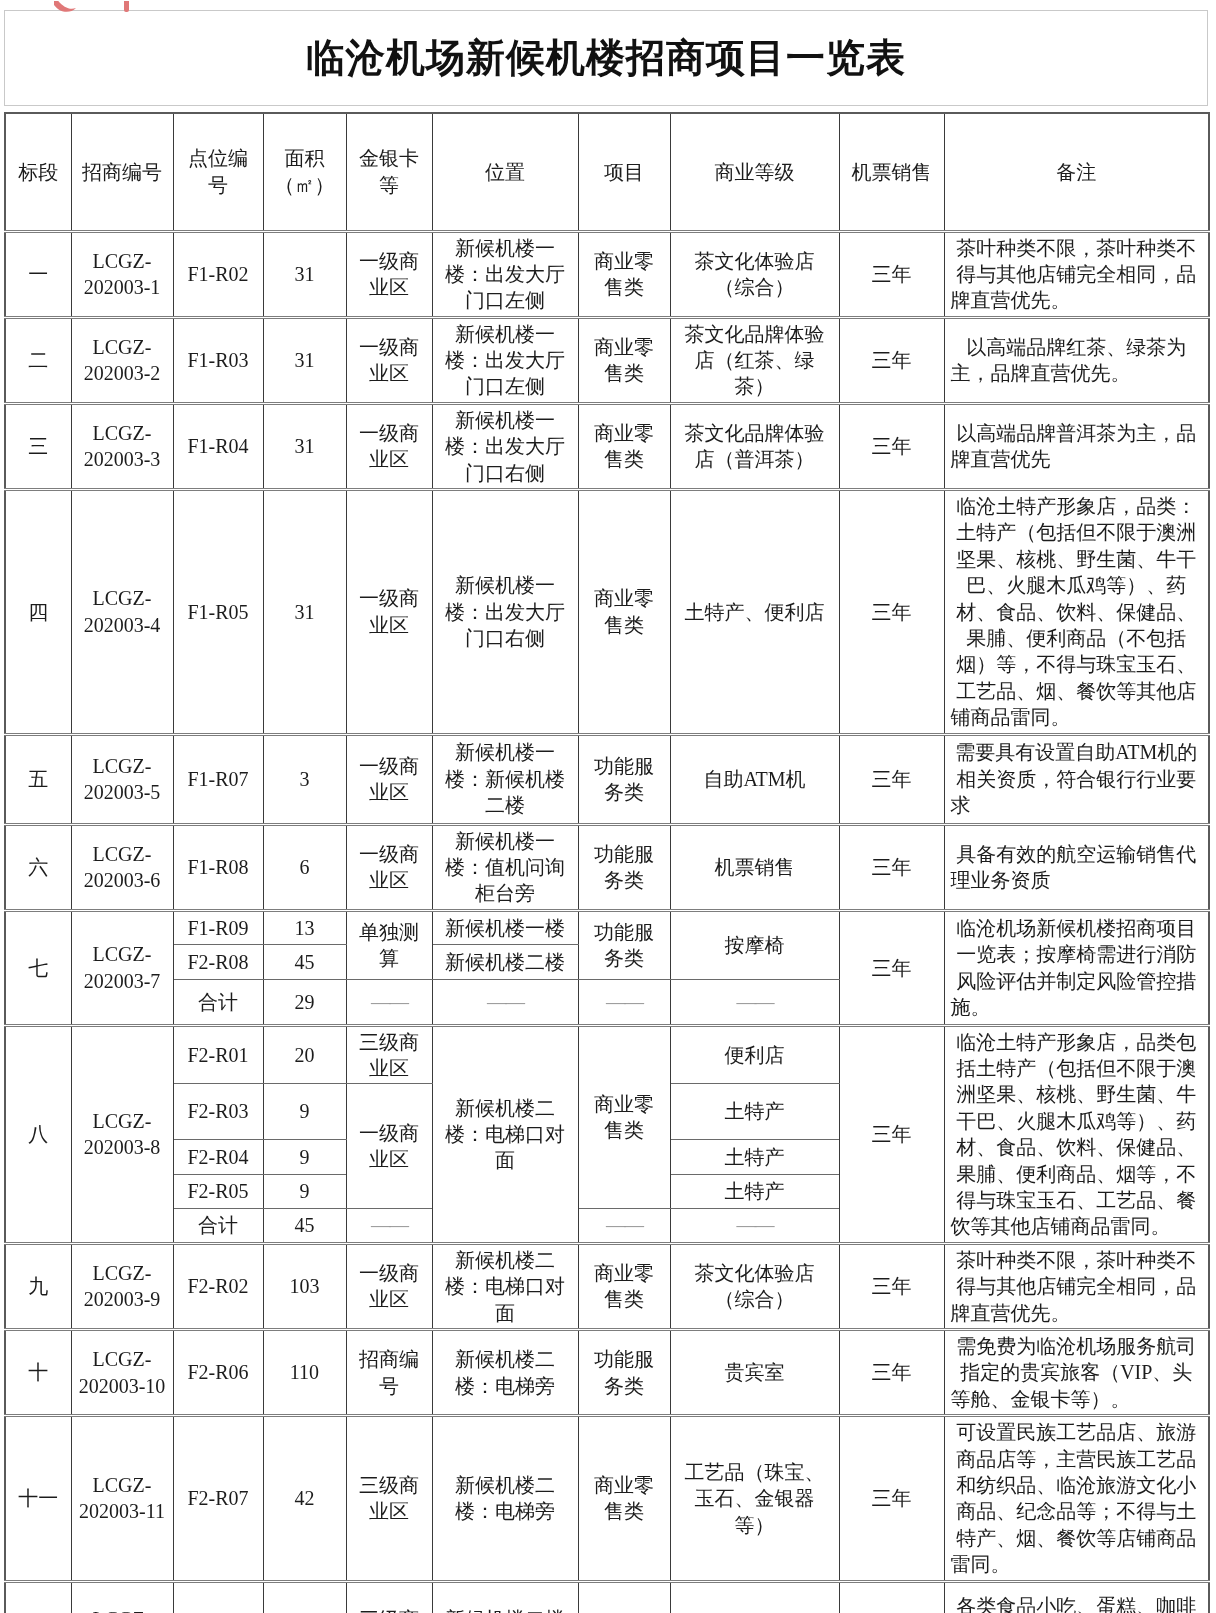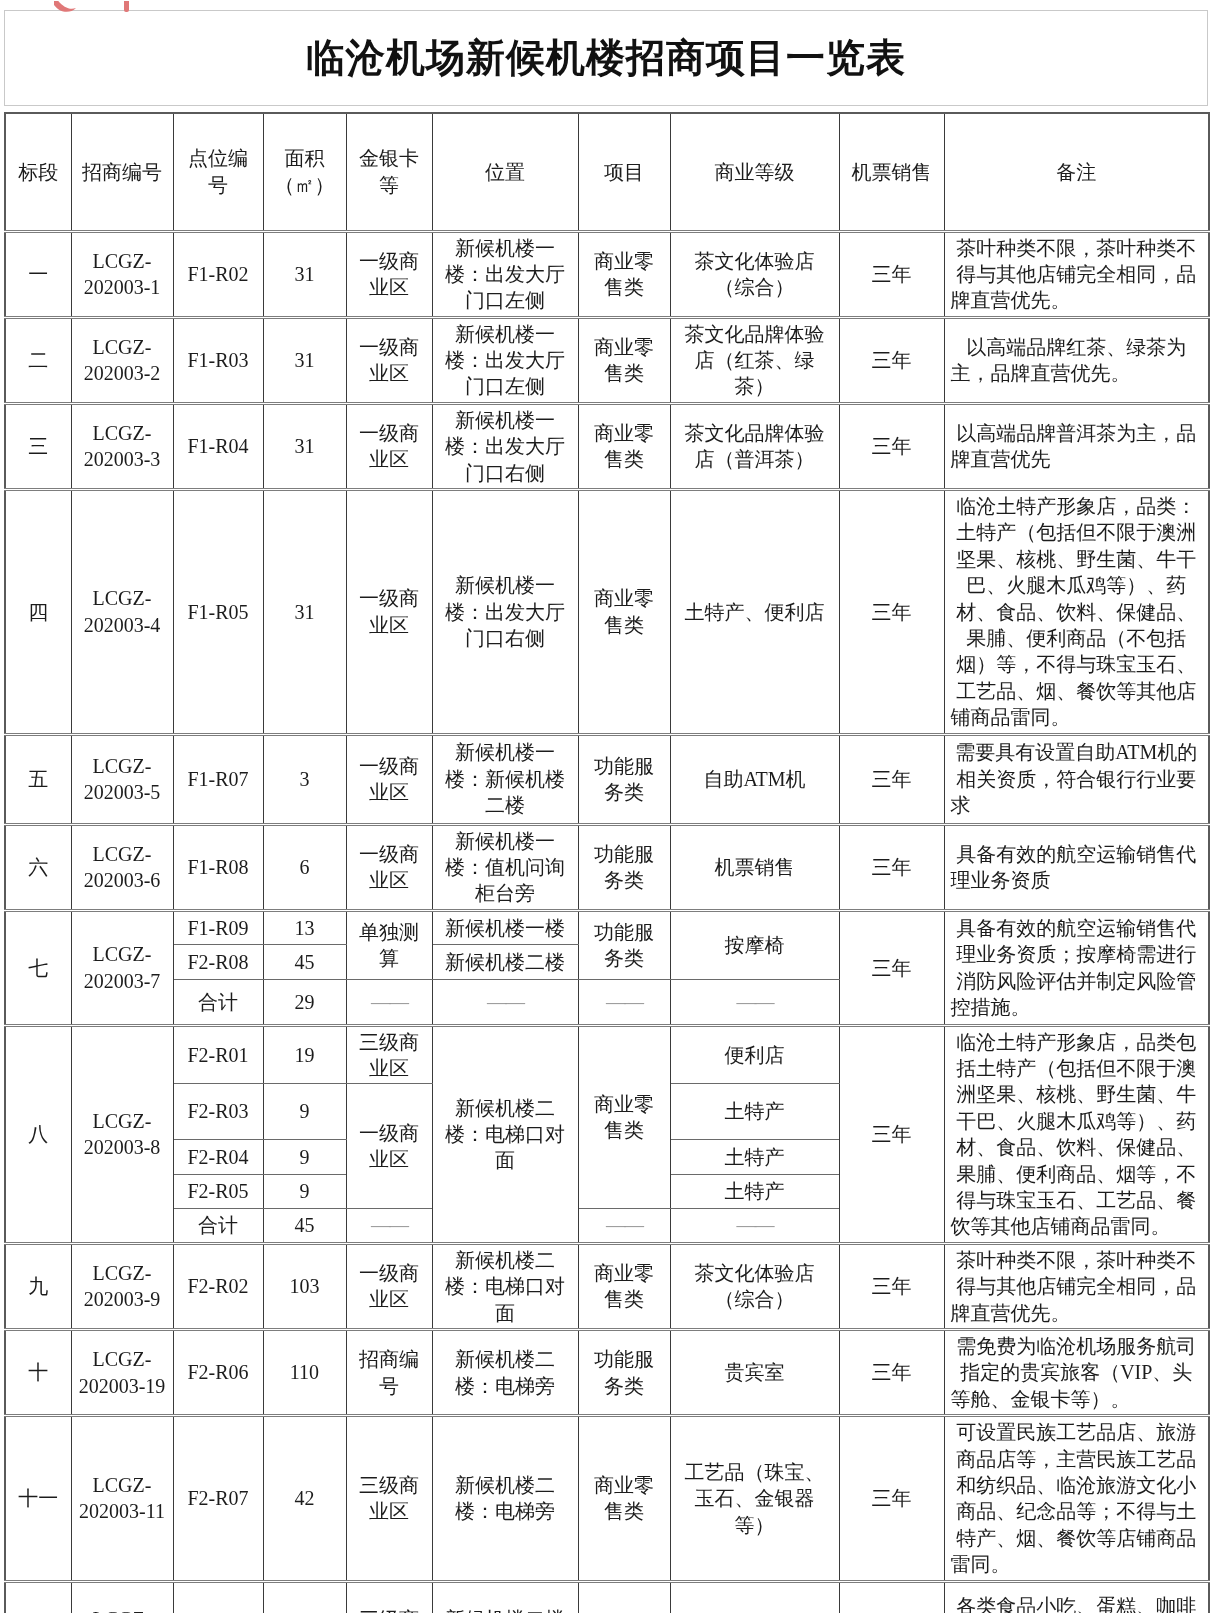--- a/index.html
+++ b/index.html
@@ -198,41 +198,41 @@
     <tr class="block rh-34">
       <td rowspan="3">七</td>
       <td rowspan="3">LCGZ-202003-7</td>
       <td>F1-R09</td>
       <td>13</td>
       <td rowspan="2">单独测算</td>
       <td>新候机楼一楼</td>
       <td rowspan="2">功能服务类</td>
       <td rowspan="2">按摩椅</td>
       <td rowspan="3">三年</td>
-      <td rowspan="3" class="note">具备有效的航空运输销售代理业务资质；按摩椅需进行消防风险评估并制定风险管控措施。</td>
+      <td rowspan="3" class="note">临沧机场新候机楼招商项目一览表；按摩椅需进行消防风险评估并制定风险管控措施。</td>
     </tr>
     <tr class="rh-35">
       <td>F2-R08</td>
       <td>45</td>
       <td>新候机楼二楼</td>
     </tr>
     <tr class="rh-46">
       <td>合计</td>
       <td>29</td>
       <td class="dash">——</td>
       <td class="dash">——</td>
       <td class="dash">——</td>
       <td class="dash">——</td>
     </tr>
 
     <tr class="block rh-35">
       <td rowspan="5">八</td>
       <td rowspan="5">LCGZ-202003-8</td>
       <td>F2-R01</td>
-      <td>19</td>
+      <td>20</td>
       <td>三级商业区</td>
       <td rowspan="5">新候机楼二楼：电梯口对面</td>
       <td rowspan="4">商业零售类</td>
       <td>便利店</td>
       <td rowspan="5">三年</td>
       <td rowspan="5" class="note">临沧土特产形象店，品类包括土特产（包括但不限于澳洲坚果、核桃、野生菌、牛干巴、火腿木瓜鸡等）、药材、食品、饮料、保健品、果脯、便利商品、烟等，不得与珠宝玉石、工艺品、餐饮等其他店铺商品雷同。</td>
     </tr>
     <tr class="rh-35">
       <td>F2-R03</td>
       <td>9</td>
@@ -265,21 +265,21 @@
       <td>一级商业区</td>
       <td>新候机楼二楼：电梯口对面</td>
       <td>商业零售类</td>
       <td>茶文化体验店（综合）</td>
       <td>三年</td>
       <td class="note">茶叶种类不限，茶叶种类不得与其他店铺完全相同，品牌直营优先。</td>
     </tr>
 
     <tr class="block rh-83">
       <td>十</td>
-      <td>LCGZ-202003-19</td>
+      <td>LCGZ-202003-10</td>
       <td>F2-R06</td>
       <td>110</td>
       <td>招商编号</td>
       <td>新候机楼二楼：电梯旁</td>
       <td>功能服务类</td>
       <td>贵宾室</td>
       <td>三年</td>
       <td class="note">需免费为临沧机场服务航司指定的贵宾旅客（VIP、头等舱、金银卡等）。</td>
     </tr>
 

